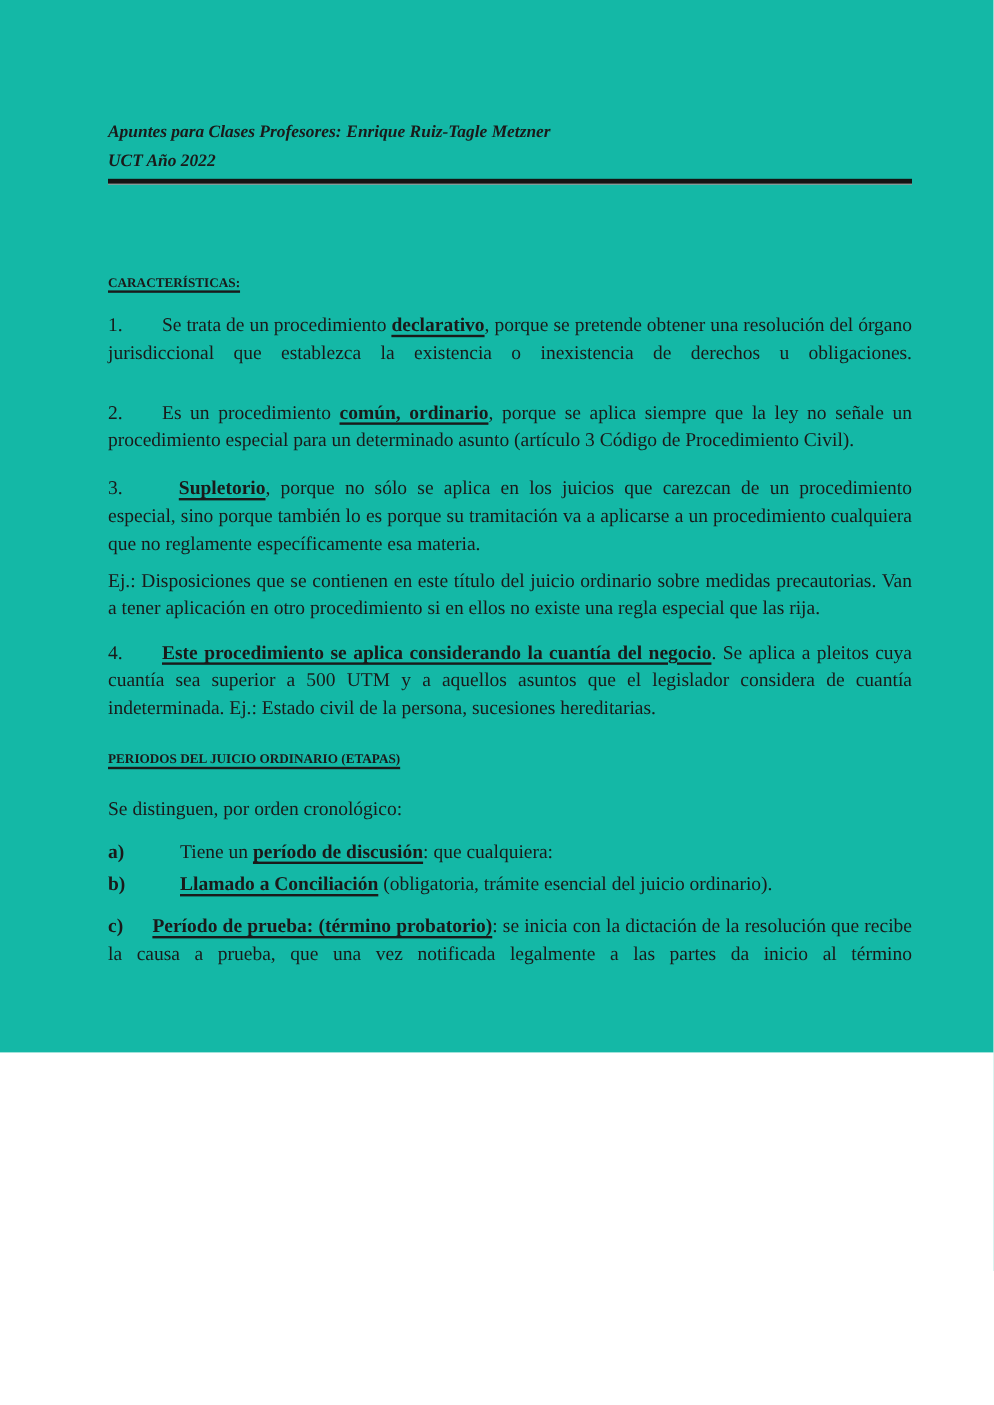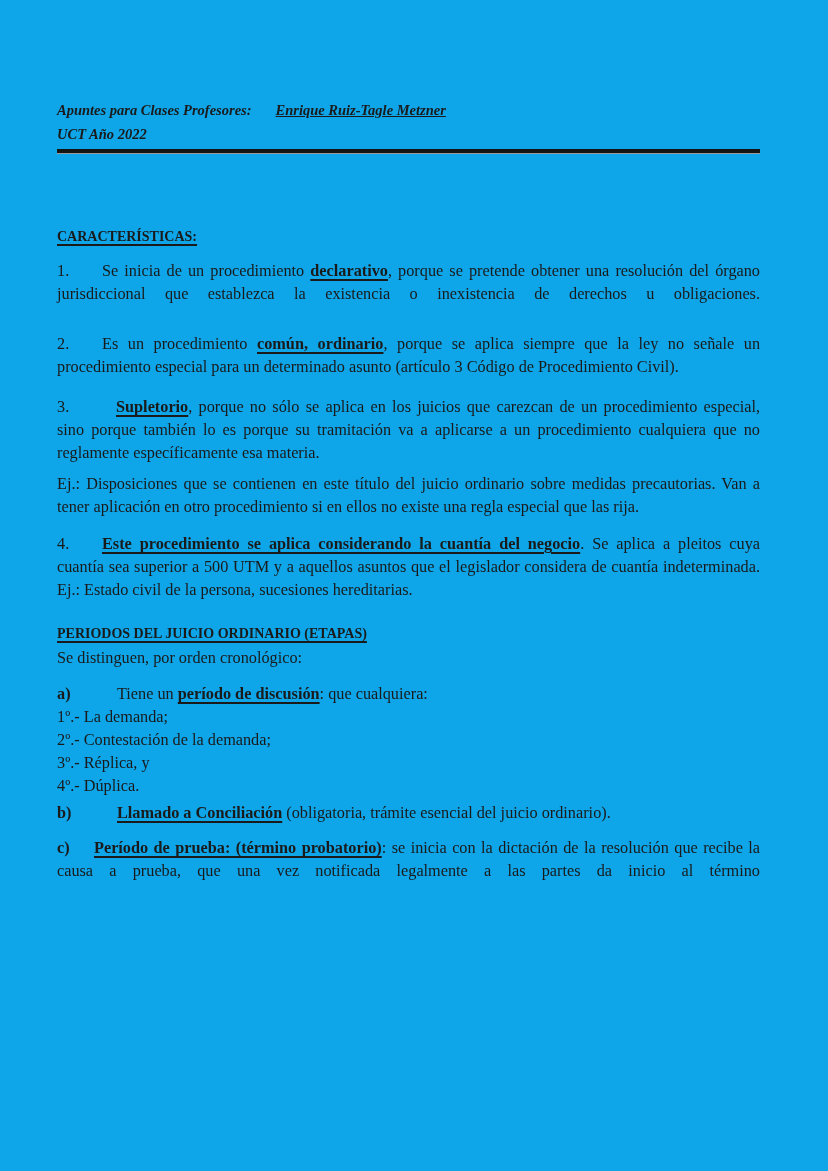--- a/index.html
+++ b/index.html
@@ -4,40 +4,40 @@
 <style>
   html, body { margin: 0; padding: 0; background: #ffffff; }
   body {
     width: 828px; height: 1171px;
     color: #1a1a1a;
     font-family: "Liberation Serif", "DejaVu Serif", serif;
     -webkit-font-smoothing: antialiased;
   }
   .page {
     box-sizing: border-box;
-    width: 828px; height: 1171px;
-    padding: 98px 68px 0 57px;
+    width: 828px; height: 877px;
+    padding: 98px 68px 0 90px;
     overflow: hidden;
-    background: #0ea5e9;
+    background: #14b8a6;
   }
 
   
   .hdr { font-weight: bold; font-style: italic; font-size: 14.5px; line-height: 24px; }
   .hdr-row { display: flex; }
   .hdr-label { flex: 0 0 auto; white-space: nowrap; }
-  .hdr-names { margin-left: 24px; text-decoration: underline; }
+  .hdr-names { margin-left: 4px; }
   .rule { margin-top: 3px; height: 4px; background: #141414; box-shadow: 0 1px 0 #9a9a9a; }
 
   
   .title { margin: 71px 0 0 0; font-size: 27px; line-height: 34px; font-weight: bold; letter-spacing: 0.3px; }
   .title-u { text-decoration: underline; text-decoration-thickness: 2.5px; text-underline-offset: 5px; }
   .subtitle { margin-top: 20px; width: 648px; text-align: center; font-size: 16.25px; line-height: 23px; }
 
   
-  h2 { margin: 0; font-size: 14px; font-weight: bold; line-height: 23px; }
+  h2 { margin: 0; font-size: 11px; font-weight: bold; line-height: 23px; }
   .h-u { text-decoration: underline; text-decoration-thickness: 1.6px; text-underline-offset: 3px; }
   #h-caract   { margin-top: 72px; }
   #h-periodos { margin-top: 20px; }
 
   
   p, .line { margin: 0; font-size: 16.25px; line-height: 23px; }
   .just { text-align: justify; }
   .just-last { text-align-last: justify; }
   .num { display: inline-block; }
   .nw45 { width: 45px; }
@@ -46,21 +46,21 @@
   .nw37 { width: 37px; }
   .bold { font-weight: bold; }
   span.b { font-weight: bold; margin-top: 40px; }
   span.u { text-decoration: underline; text-decoration-thickness: 1.5px; text-underline-offset: 2.5px; }
 
   #p1      { margin-top: 12px; }
   #p2      { margin-top: 27px; }
   #p3      { margin-top: 17px; }
   #p-ej    { margin-top: 8px;  }
   #p4      { margin-top: 14px; }
-  #intro   { margin-top: 2px;  }
+  #intro   { margin-top: 18px;  }
   #stage-a { margin-top: 13px; }
   #stage-b { margin-top: 4px;  }
   #stage-c { margin-top: 12px; }
 </style>
 </head>
 <body>
 
 <div class="page">
 
   <div class="hdr">
@@ -72,40 +72,34 @@
     </div>
     <div>UCT Año 2022</div>
   </div>
 
   <div class="rule"></div>
 
 
 
   <h2 id="h-caract"><span class="h-u">CARACTERÍSTICAS:</span></h2>
 
-  <p id="p1" class="just just-last"><span class="num nw45">1.</span><span><span>Se inicia de un procedimiento </span><span class="b u">declarativo</span><span>, porque se pretende obtener una resolución del órgano jurisdiccional que establezca la existencia o inexistencia de derechos u obligaciones.</span></span></p>
+  <p id="p1" class="just just-last"><span class="num nw45">1.</span><span><span>Se trata de un procedimiento </span><span class="b u">declarativo</span><span>, porque se pretende obtener una resolución del órgano jurisdiccional que establezca la existencia o inexistencia de derechos u obligaciones.</span></span></p>
 
   <p id="p2" class="just"><span class="num nw45">2.</span><span><span>Es un procedimiento </span><span class="b u">común, ordinario</span><span>, porque se aplica siempre que la ley no señale un procedimiento especial para un determinado asunto (artículo 3 Código de Procedimiento Civil).</span></span></p>
 
   <p id="p3" class="just"><span class="num nw59">3.</span><span><span class="b u">Supletorio</span><span>, porque no sólo se aplica en los juicios que carezcan de un procedimiento especial, sino porque también lo es porque su tramitación va a aplicarse a un procedimiento cualquiera que no reglamente específicamente esa materia.</span></span></p>
 
   <p id="p-ej" class="just"><span><span>Ej.: Disposiciones que se contienen en este título del juicio ordinario sobre medidas precautorias. Van a tener aplicación en otro procedimiento si en ellos no existe una regla especial que las rija.</span></span></p>
 
   <p id="p4" class="just"><span class="num nw45">4.</span><span><span class="b u">Este procedimiento se aplica considerando la cuantía del negocio</span><span>. Se aplica a pleitos cuya cuantía sea superior a 500 UTM y a aquellos asuntos que el legislador considera de cuantía indeterminada. Ej.: Estado civil de la persona, sucesiones hereditarias.</span></span></p>
 
   <h2 id="h-periodos"><span class="h-u">PERIODOS DEL JUICIO ORDINARIO (ETAPAS)</span></h2>
 
   <p id="intro">Se distinguen, por orden cronológico:</p>
 
   <p id="stage-a"><span class="num nw60 bold">a)</span><span><span>Tiene un </span><span class="b u">período de discusión</span><span>: que cualquiera:</span></span></p>
 
-  <div>
-    <div class="line">1º.- La demanda;</div>
-    <div class="line">2º.- Contestación de la demanda;</div>
-    <div class="line">3º.- Réplica, y</div>
-    <div class="line">4º.- Dúplica.</div>
-  </div>
 
   <p id="stage-b"><span class="num nw60 bold">b)</span><span><span class="b u">Llamado a Conciliación</span><span> (obligatoria, trámite esencial del juicio ordinario).</span></span></p>
 
   <p id="stage-c" class="just just-last"><span class="num nw37 bold">c)</span><span><span class="b u">Período de prueba: (término probatorio)</span><span>: se inicia con la dictación de la resolución que recibe la causa a prueba, que una vez notificada legalmente a las partes da inicio al término</span></span></p>
 
 </div>
 
 </body></html>

